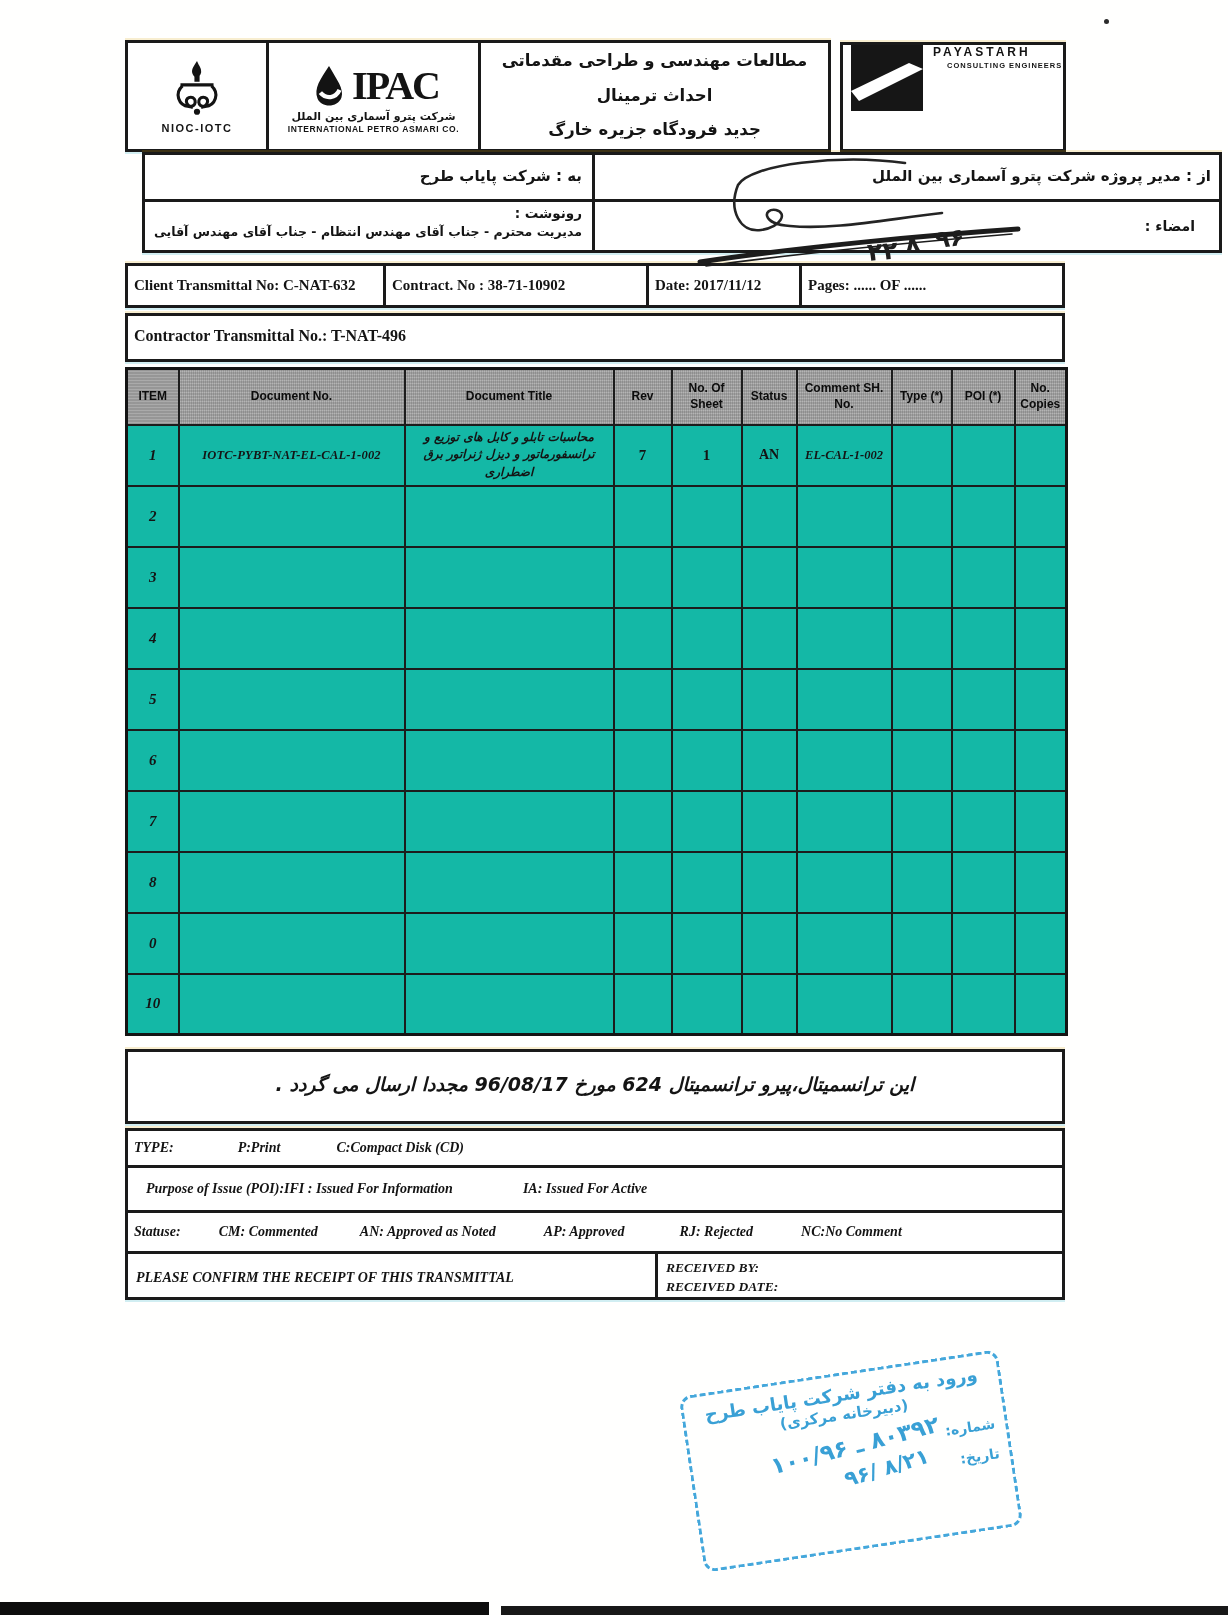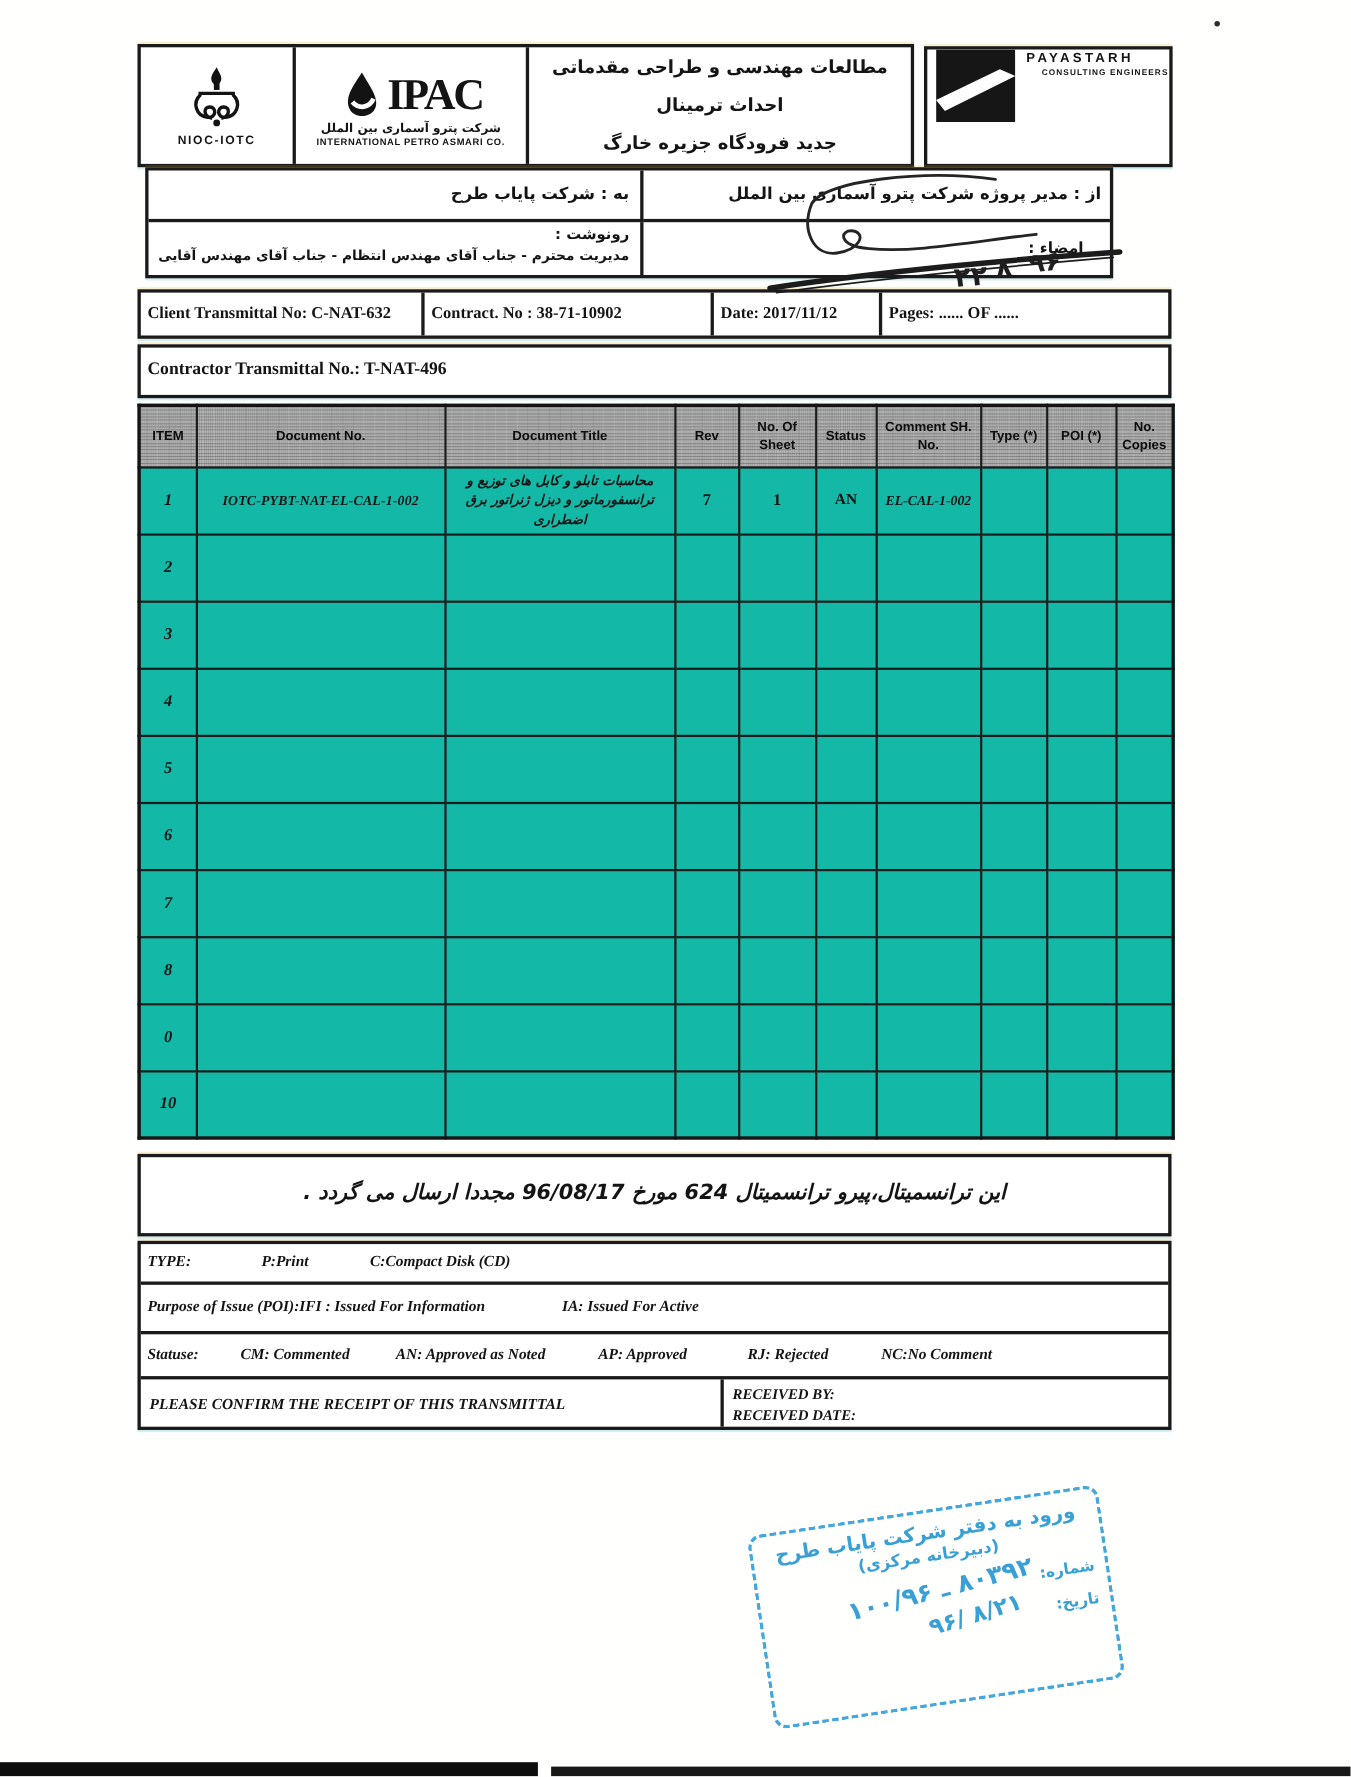--- a/index.html
+++ b/index.html
@@ -19,21 +19,21 @@
   .ipac-word{font-family:"Liberation Serif",serif;font-weight:bold;font-size:40px;letter-spacing:-2px;line-height:.9;margin-left:2px;}
   .ipac-fa{font-size:11px;font-weight:bold;margin-top:1px;}
   .ipac-cap{font-family:"Liberation Sans",sans-serif;font-weight:bold;font-size:8.5px;letter-spacing:.6px;margin-top:1px;}
   .c-title{flex:1;display:flex;flex-direction:column;align-items:center;justify-content:center;
            font-size:16.5px;font-weight:bold;line-height:2.1;text-align:center;}
   .payas{left:840px;top:42px;width:226px;height:110px;display:flex;align-items:flex-start;padding-left:8px;}
   .payas-word{font-family:"Liberation Sans",sans-serif;font-weight:bold;font-size:12px;letter-spacing:3px;}
   .payas-cap{font-family:"Liberation Sans",sans-serif;font-weight:bold;font-size:7.5px;letter-spacing:1px;margin-left:14px;margin-top:2px;}
 
   
-  .addr{left:132px;top:152px;width:880px;height:101px;display:grid;grid-template-columns:450px 1fr;grid-template-rows:47px 1fr;}
+  .addr{left:142px;top:152px;width:1080px;height:101px;display:grid;grid-template-columns:450px 1fr;grid-template-rows:47px 1fr;}
   .addr > div{box-sizing:border-box;}
   .cell-to{border-right:3px solid #1a1a1a;border-bottom:3px solid #1a1a1a;font-size:15px;font-weight:bold;text-align:right;padding:12px 10px 0 0;}
   .cell-from{border-bottom:3px solid #1a1a1a;font-size:15px;font-weight:bold;text-align:right;padding:12px 8px 0 0;}
   .cell-copy{border-right:3px solid #1a1a1a;padding:3px 10px 0 4px;text-align:right;}
   .copy-l1{font-size:13.5px;font-weight:bold;}
   .copy-l2{font-size:12.5px;font-weight:bold;margin-top:3px;}
   .cell-sig{font-size:14px;font-weight:bold;text-align:right;padding:16px 24px 0 0;}
 
   
   .rowc{left:125px;top:263px;width:940px;height:45px;display:flex;}
@@ -61,21 +61,21 @@
   .td-comm{font-style:italic;font-weight:bold;font-size:12.5px;}
 
   
   .remark{left:125px;top:1049px;width:940px;height:75px;text-align:center;}
   .remark-t{margin-top:21px;font-size:19px;font-weight:bold;font-style:italic;}
 
   
   .legend{left:125px;top:1128px;width:940px;height:172px;}
   .lrow{display:flex;align-items:center;font-size:14px;font-weight:bold;font-style:italic;}
   .lr1{height:34px;}
-  .lr2{height:42px;border-top:3px solid #1a1a1a;}
+  .lr2{height:42px;border-top:3px solid #1a1a1a;padding-left:12px;}
   .lr3{height:38px;border-top:3px solid #1a1a1a;}
   .lr4{height:43px;border-top:3px solid #1a1a1a;align-items:stretch;}
   .lc-confirm{width:530px;box-sizing:border-box;border-right:3px solid #1a1a1a;padding:16px 0 0 8px;font-size:14px;}
   .lc-received{flex:1;padding:4px 0 0 8px;font-size:13.5px;line-height:19px;}
 
   
   .stamp{position:absolute;left:690px;top:1372px;width:322px;height:178px;box-sizing:border-box;
          border:3.5px dashed #3aa3da;border-radius:12px;transform:rotate(-8.5deg);
          color:#2f9bd3;font-family:"DejaVu Sans",sans-serif;direction:rtl;text-align:center;
          padding:8px 10px 0 10px;opacity:.95;}

